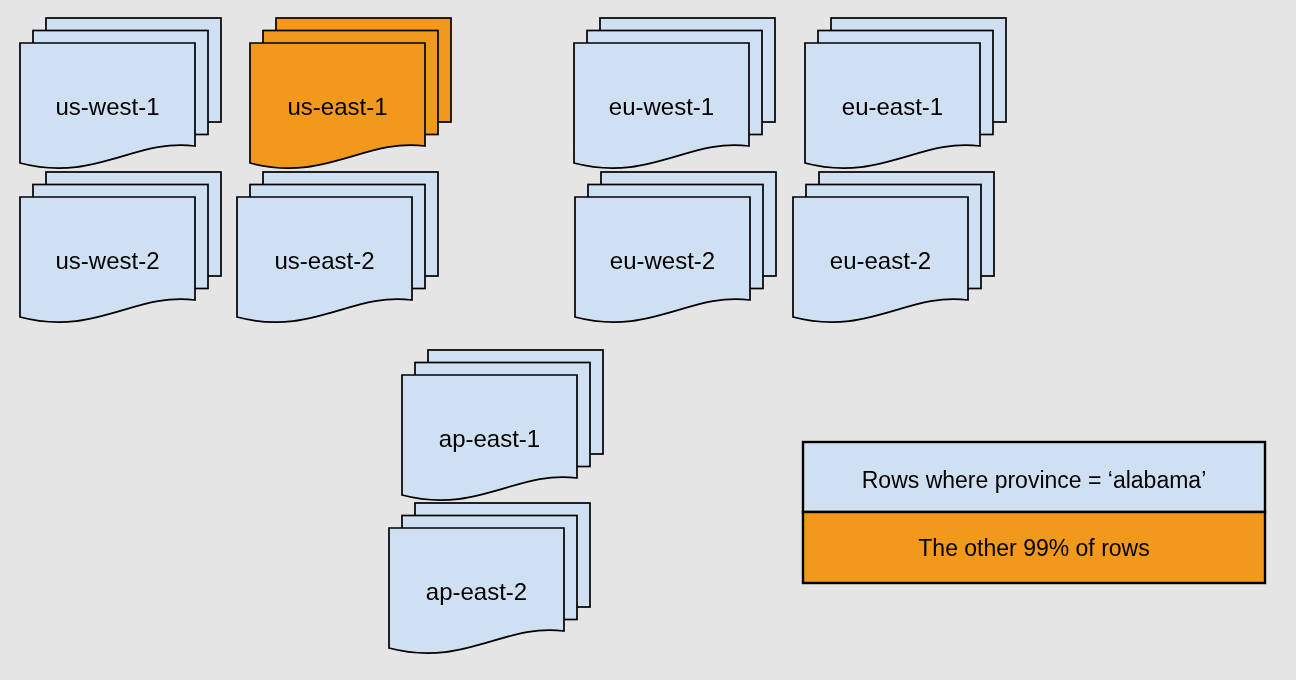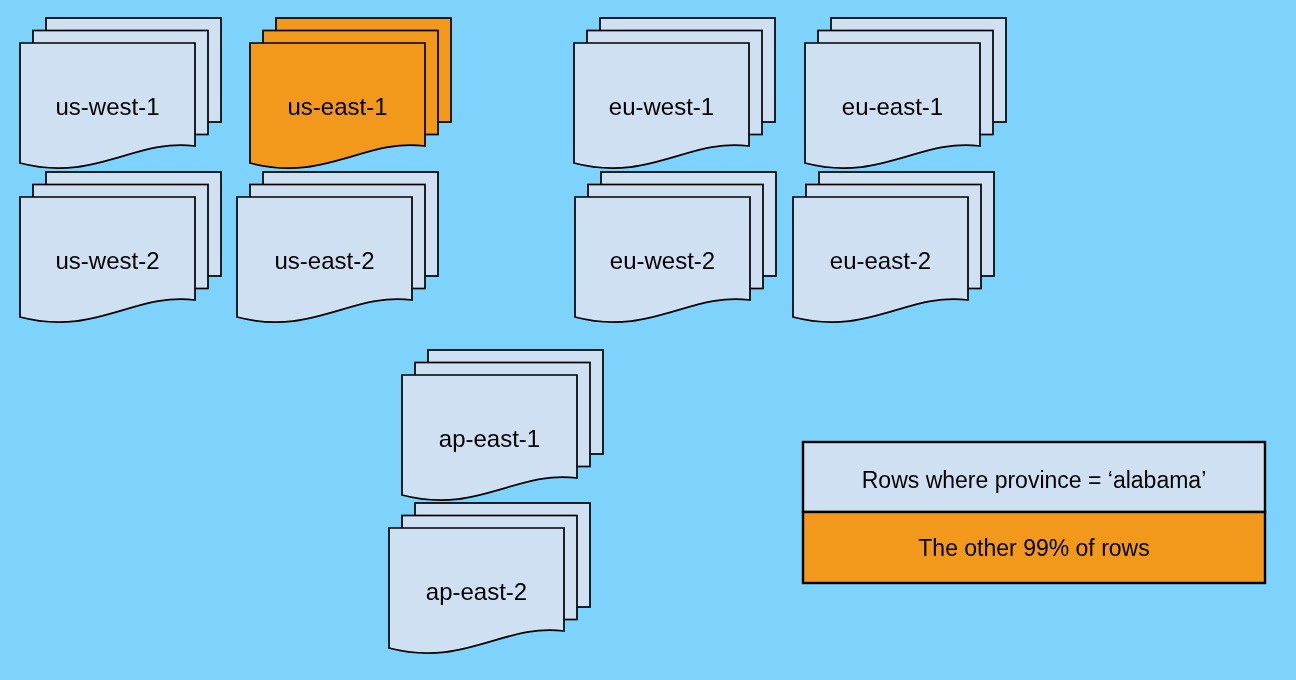--- a/index.html
+++ b/index.html
@@ -5,21 +5,21 @@
   html, body {
     margin: 0;
     padding: 0;
     background: #ffffff;
     font-family: "Liberation Sans", sans-serif;
   }
   .canvas-wrap {
     width: 1296px;
     height: 680px;
     position: relative;
-    background: #7dd3fc;
+    background: #e5e5e5;
     overflow: hidden;
   }
   svg { display: block; }
   .sheet {
     stroke-width: 1.7;
     stroke-linejoin: miter;
   }
   text {
     fill: #000000;
     stroke: none;

